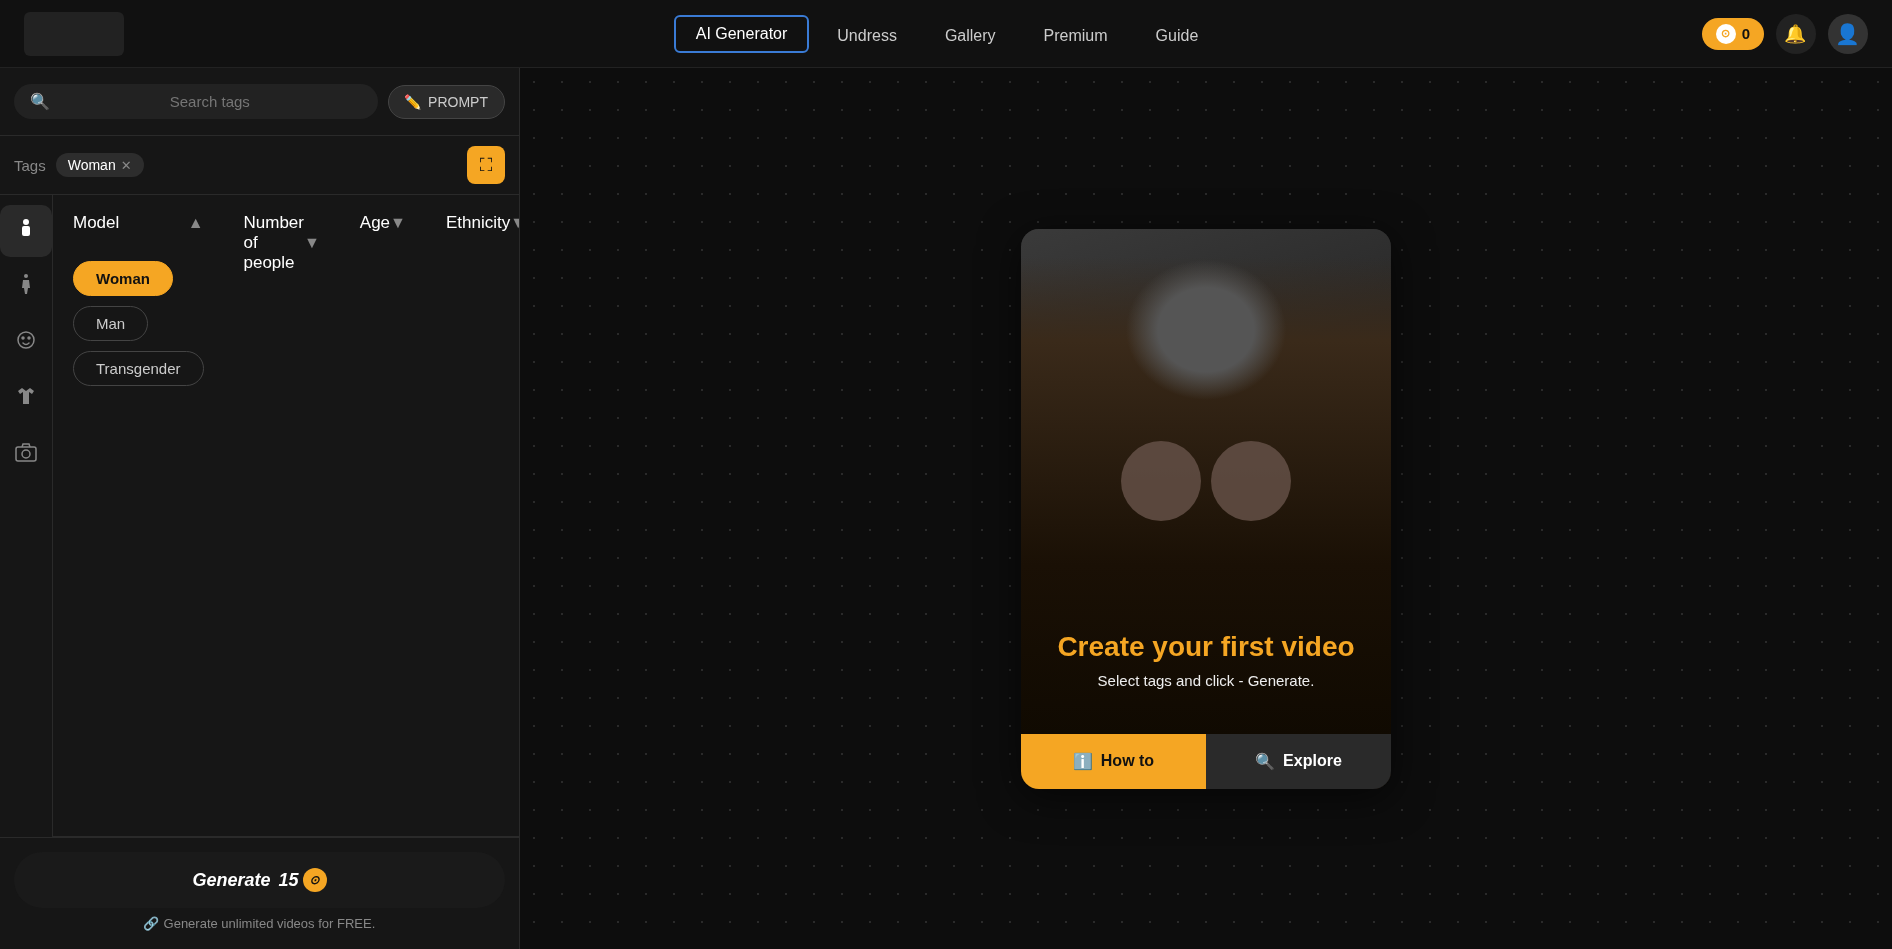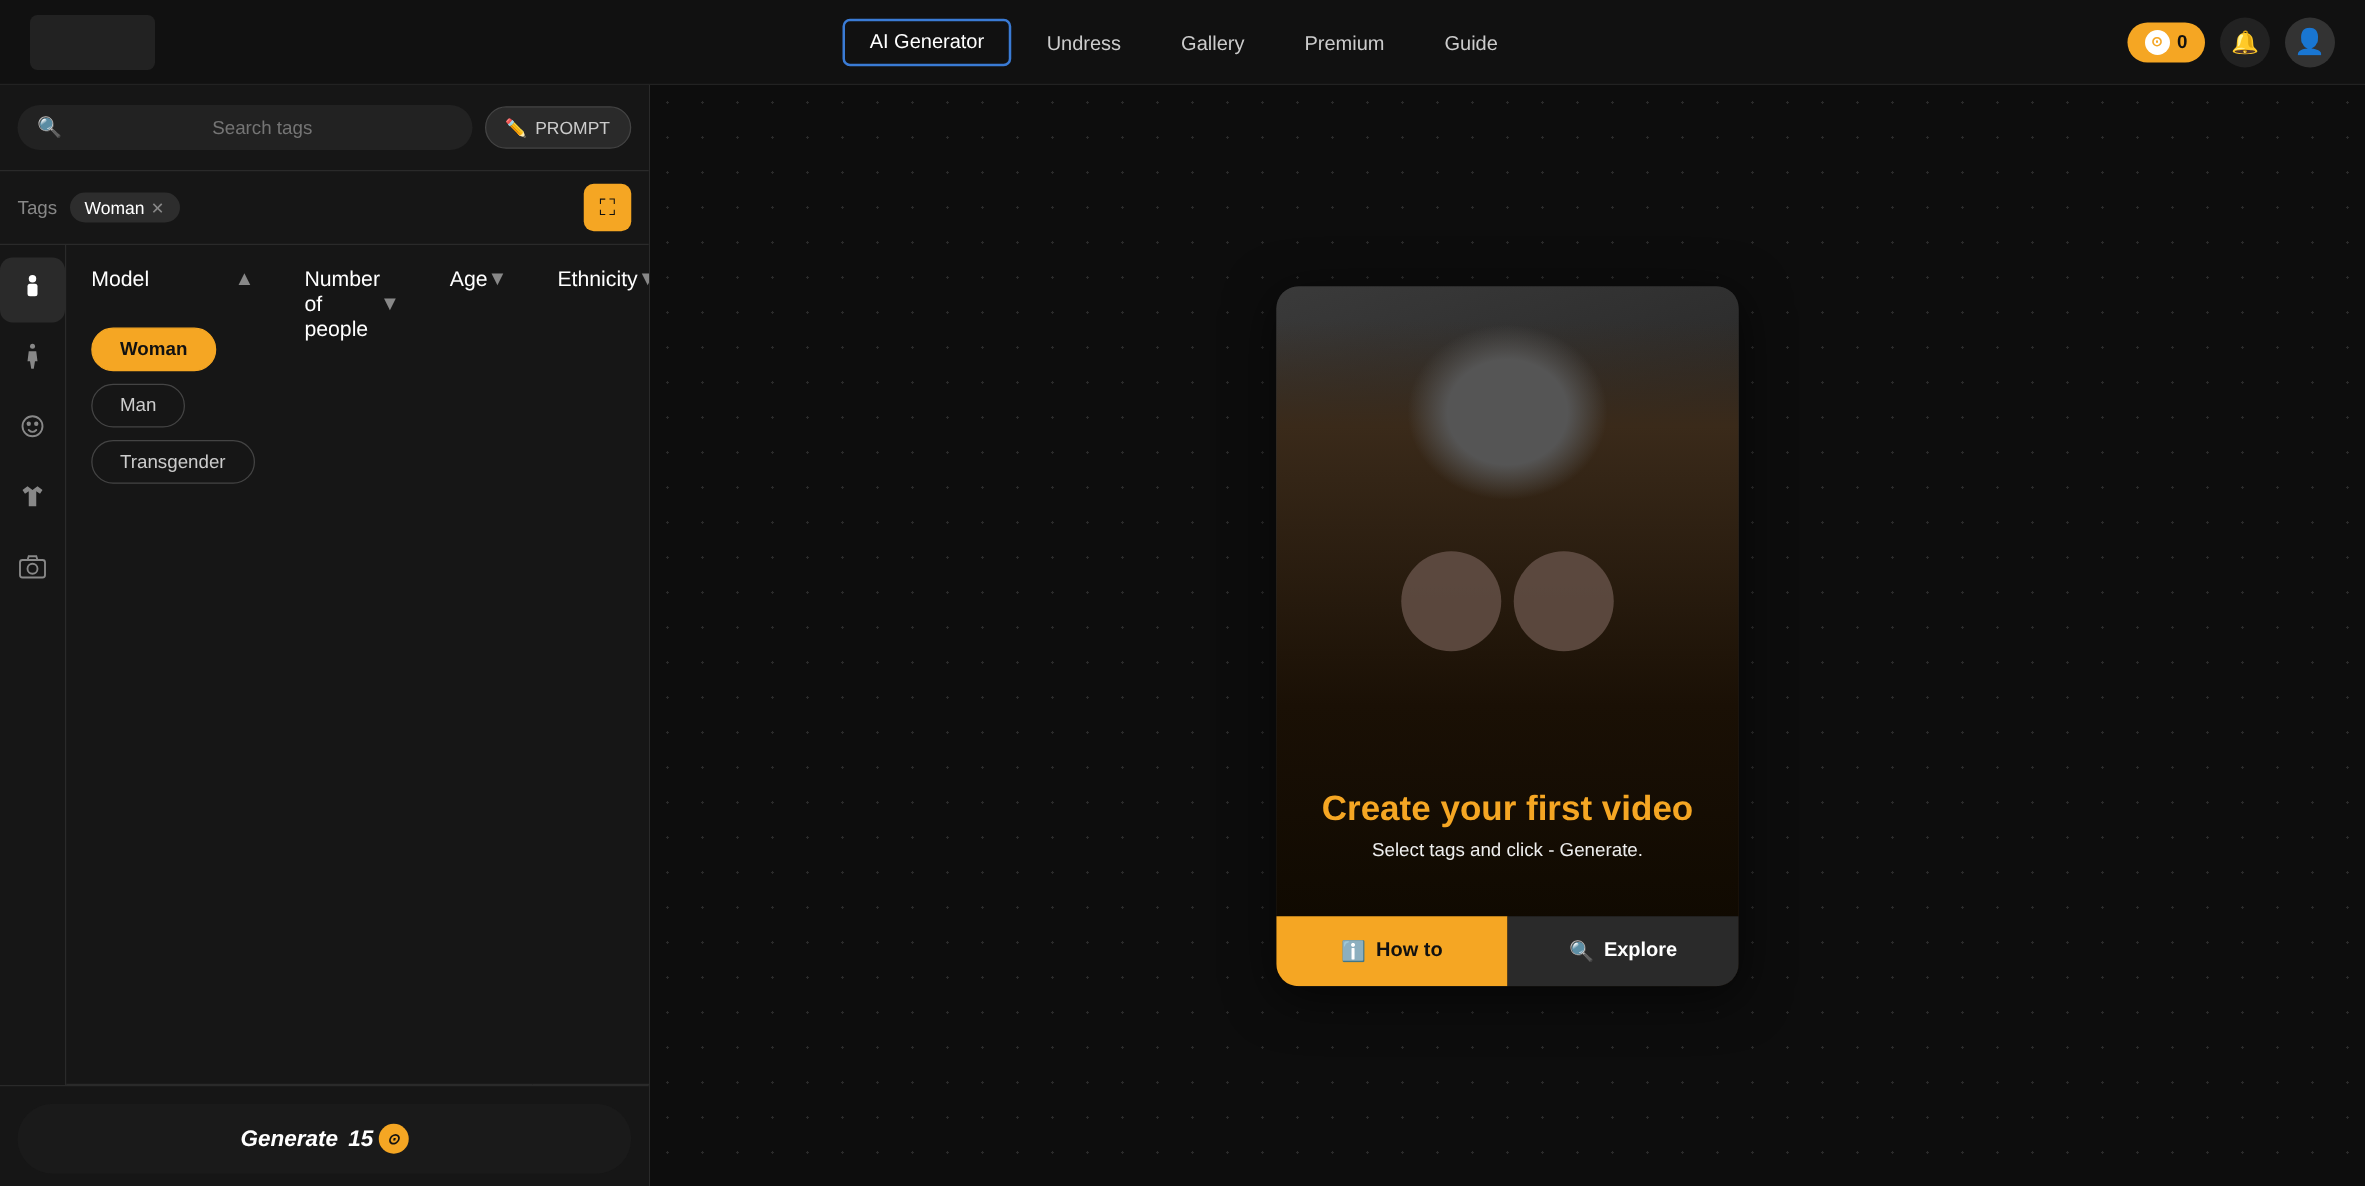--- a/index.html
+++ b/index.html
@@ -586,20 +586,24 @@
     </div>
 
     <div class="generate-area">
       <button class="generate-btn">
         <span>Generate</span>
         <span class="generate-cost">
           <span>15</span>
           <span class="cost-badge">⊙</span>
         </span>
       </button>
+      <div class="unlimited-link">
+        <span>🔗</span>
+        <span>Generate unlimited videos for FREE.</span>
+      </div>
     </div>
 
   </aside>
 
   <main class="main-content">
 
     <div class="video-card">
       <div class="video-card-image">
         <div class="model-silhouette"></div>
 

